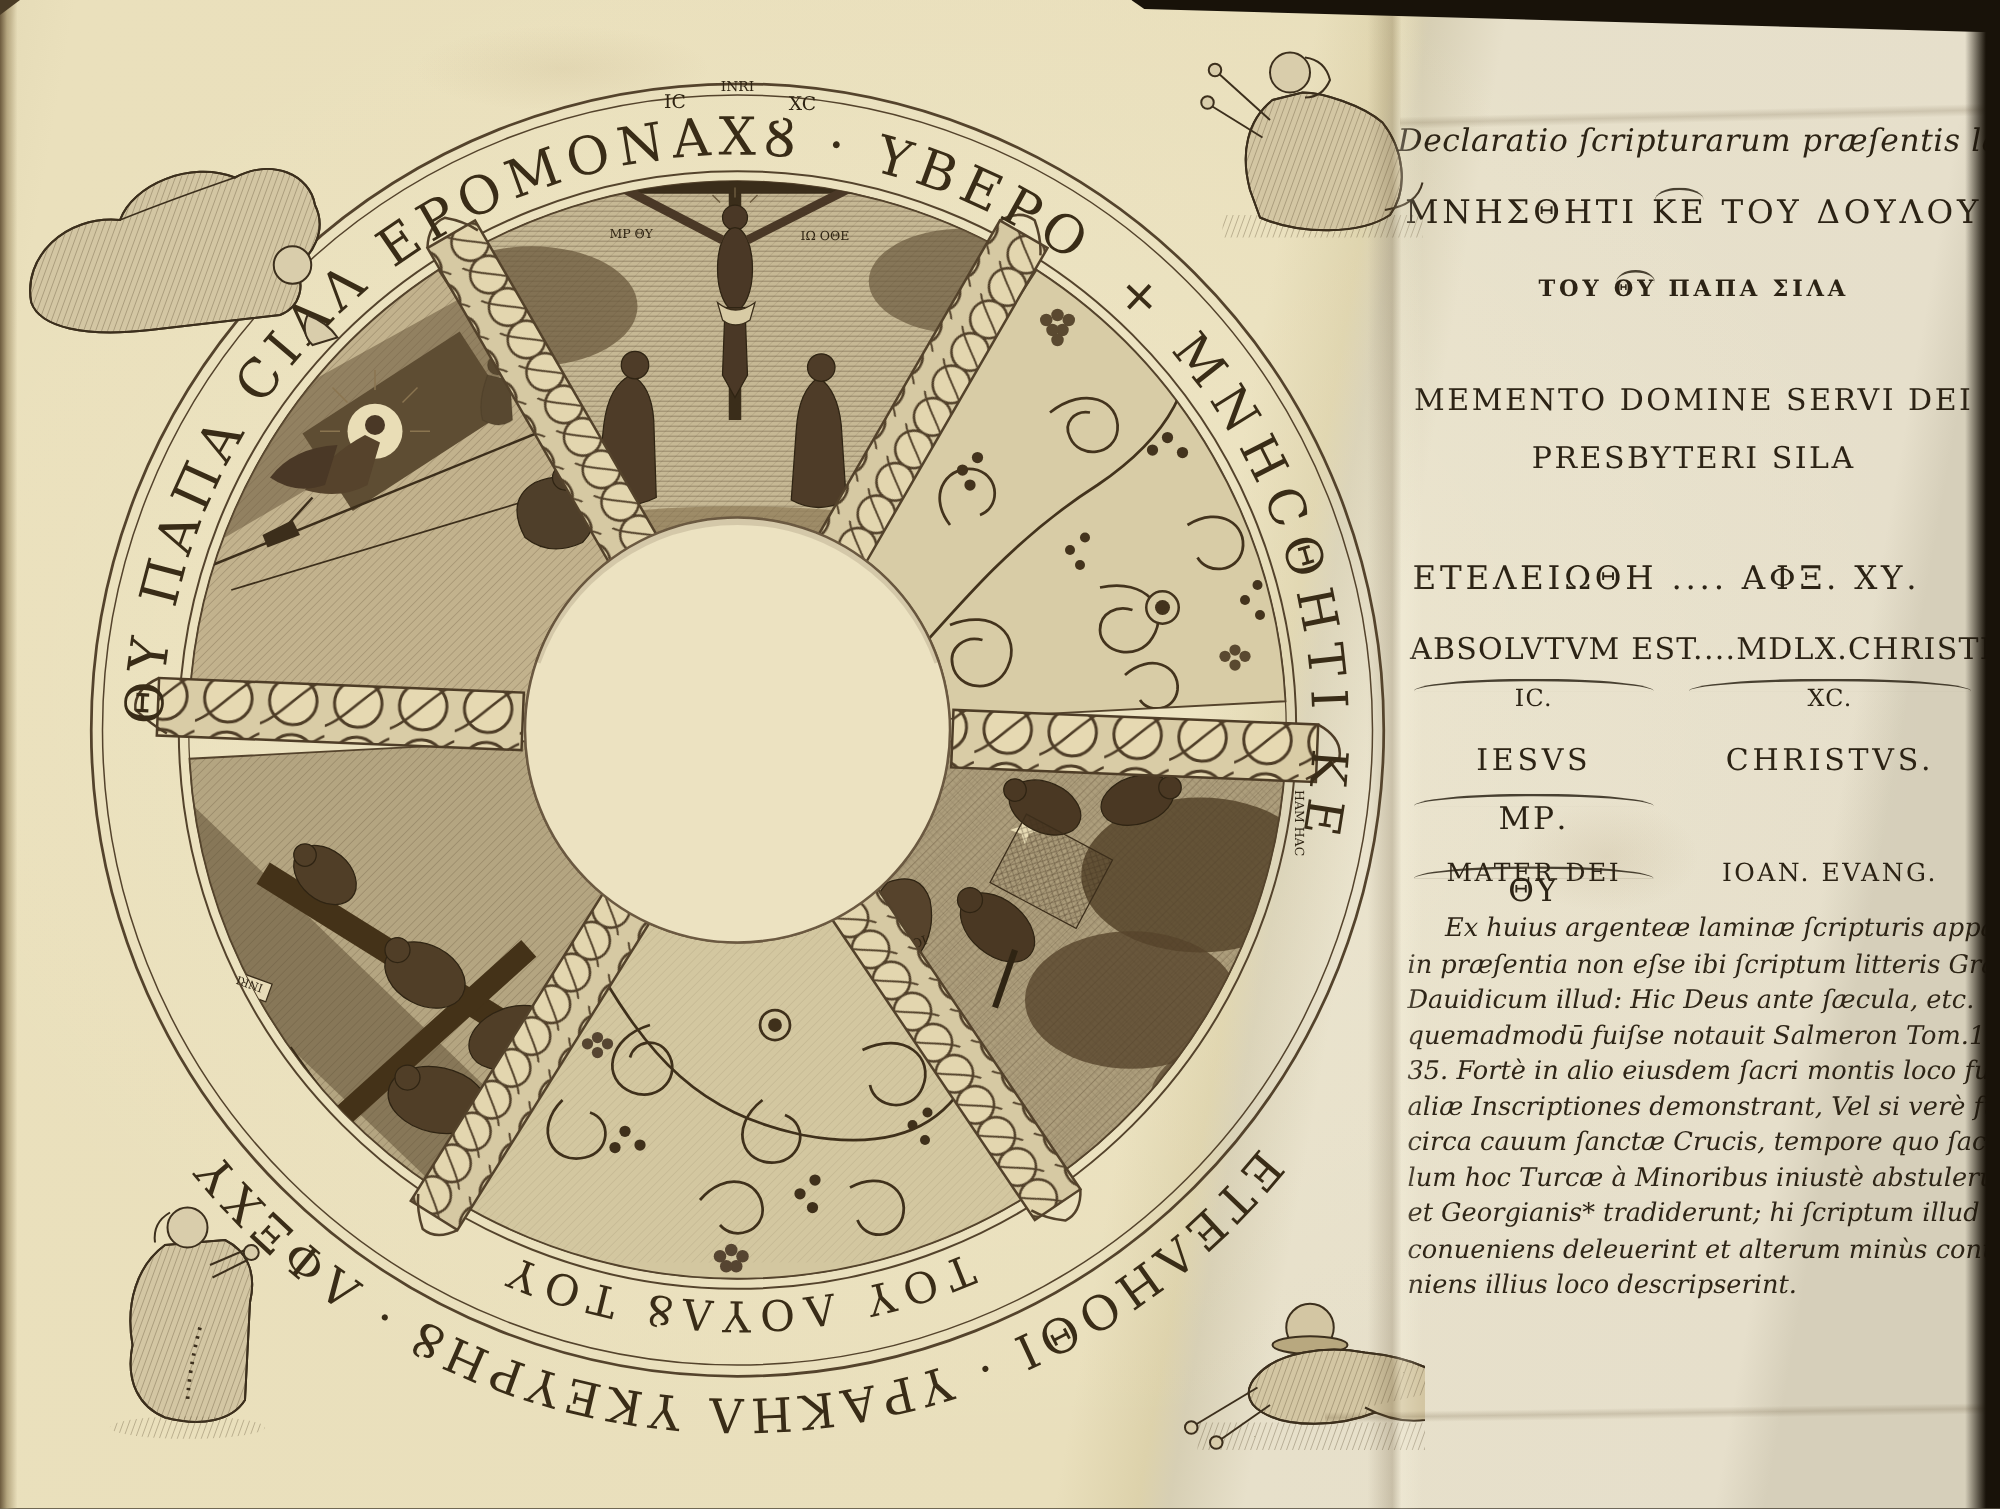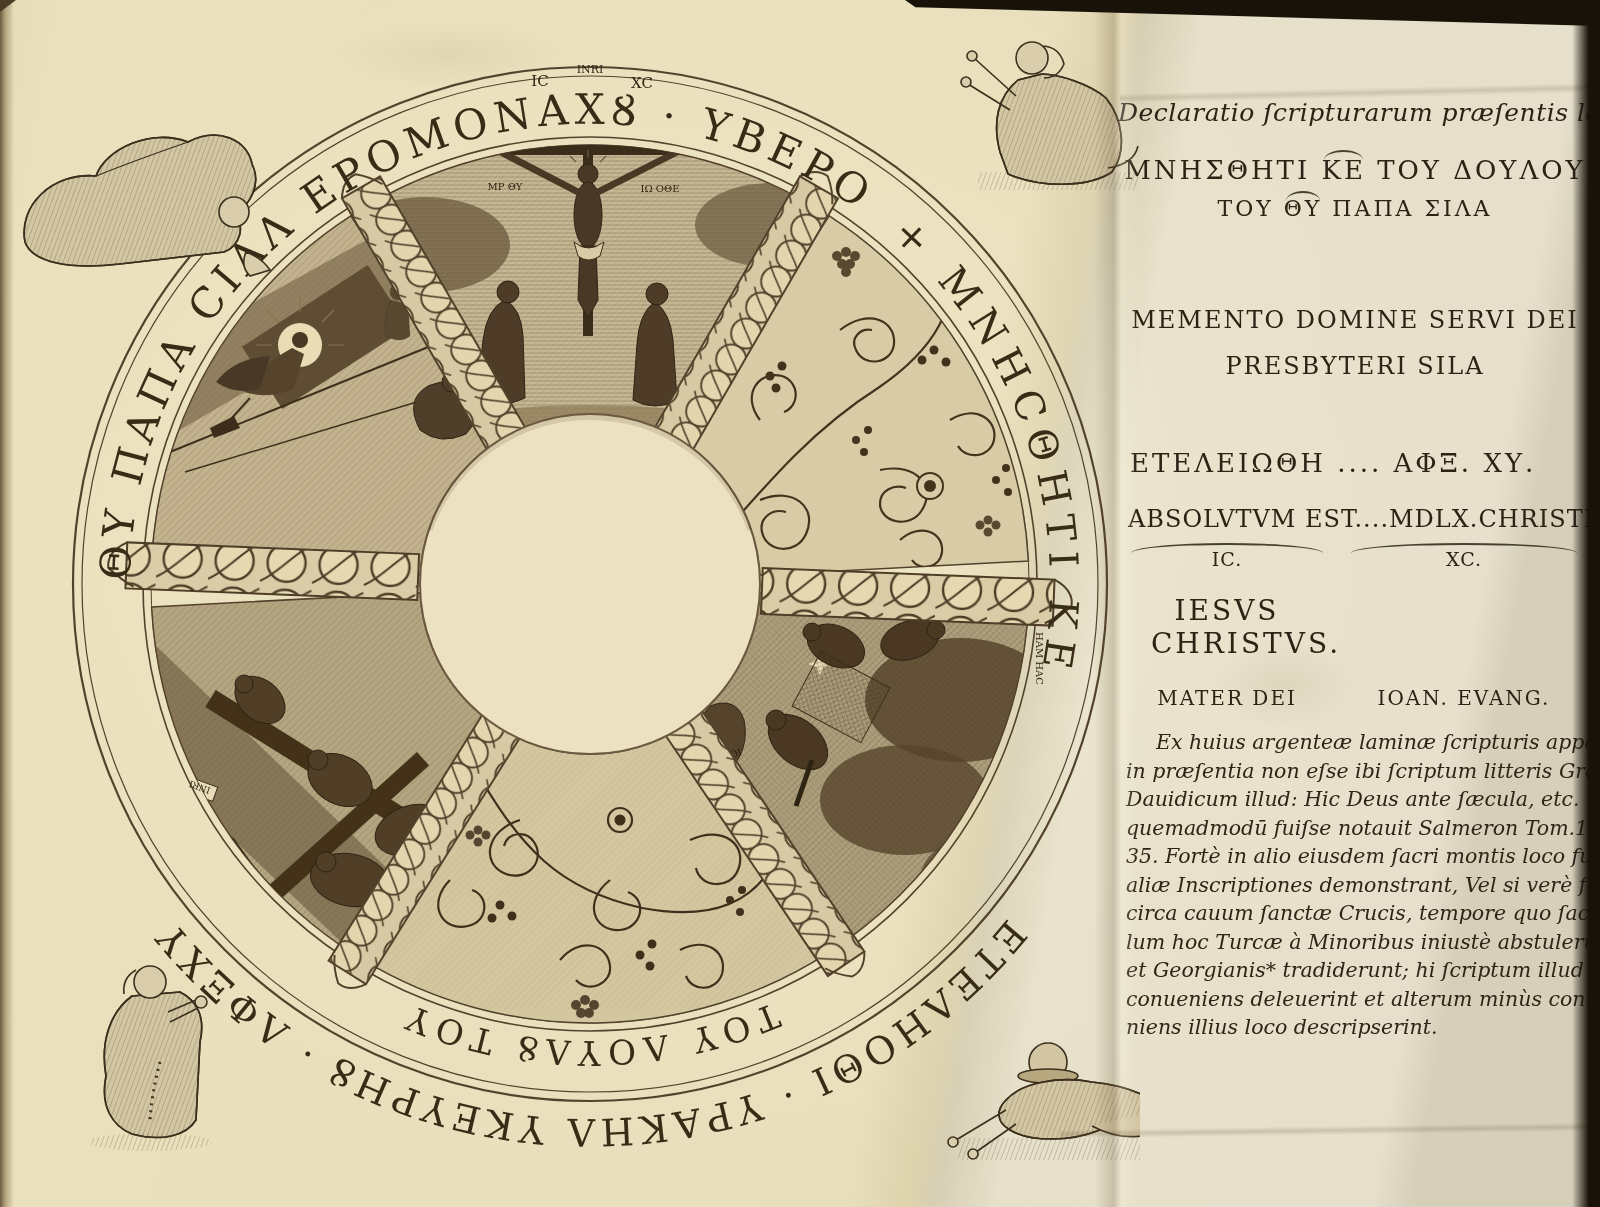--- a/index.html
+++ b/index.html
@@ -25,33 +25,33 @@
   .edge.top-dark{left:905px;top:0;width:695px;height:26px;background:#181209;clip-path:polygon(0 0,100% 0,100% 100%,1.5% 28%);}
   .edge.right-dark{left:1572px;top:0;width:28px;height:1207px;background:linear-gradient(90deg,rgba(24,18,9,0),#181209 60%);}
   .edge.tl-nick{left:0;top:0;width:16px;height:12px;background:#4a3c26;clip-path:polygon(0 0,100% 0,0 100%);}
 
   
   .rp{position:absolute;left:1118px;top:0;width:474px;height:1207px;color:#2c2315;}
   .rp .line{position:absolute;left:0;width:100%;text-align:center;white-space:nowrap;}
   .rp .caps{letter-spacing:2px;}
   .heading{top:98px;font-size:25px;font-style:italic;letter-spacing:.5px;}
   .g1{top:155px;font-size:26px;letter-spacing:3px;}
-  .g2{top:196px;font-size:22px;letter-spacing:3px;}
+  .g2{top:221px;font-size:18px;letter-spacing:3px;font-weight:bold;}
   .g3{top:268px;font-size:26px;letter-spacing:3px;}
   .m1{top:306px;font-size:24px;letter-spacing:2px;}
   .m2{top:352px;font-size:24px;letter-spacing:3px;}
   .m3{top:397px;font-size:24px;letter-spacing:2px;}
   .e1{top:448px;font-size:26px;letter-spacing:3px;text-align:left!important;padding-left:12px;}
   .e2{top:505px;font-size:24px;letter-spacing:1px;text-align:left!important;padding-left:10px;}
   .duo{position:absolute;left:0;width:100%;display:flex;}
   .duo span{display:block;white-space:nowrap;}
   .duo .c1{width:46%;text-align:center;}
   .duo .c2{width:54%;text-align:center;}
   .r1{top:548px;font-size:19px;letter-spacing:1px;}
-  .r2{top:594px;font-size:28px;letter-spacing:3px;flex-direction:column;}
+  .r2{top:594px;font-size:24px;letter-spacing:3px;}
   .r3{top:640px;font-size:25px;letter-spacing:2px;}
   .r4{top:686px;font-size:20px;letter-spacing:2px;}
   .ov{position:relative;display:inline-block;}
   .ov::before{content:"";position:absolute;left:6%;right:6%;top:-5px;height:8px;
     border-top:2px solid rgba(44,35,21,.85);border-radius:50% 50% 0 0/100% 100% 0 0;}
   .commentary{position:absolute;left:8px;top:728px;width:460px;font-style:italic;font-size:20.5px;line-height:28.5px;color:#2e2517;}
   .commentary .cl{white-space:nowrap;}
   .commentary .cl.first{padding-left:30px;}
 
   svg text{user-select:none;}
@@ -478,20 +478,21 @@
         </span>
       <span class="c2">
           <span class="ov">XC.</span>
         </span>
     </div>
     <div class="duo r2">
       <span class="c1">IESVS</span>
       <span class="c2">CHRISTVS.</span>
     </div>
     <div class="duo r3">
+      <span class="c1"><span class="ov">ΜΡ.</span>&nbsp;&nbsp;<span class="ov">ΘΥ</span></span>
     </div>
     <div class="duo r4">
       <span class="c1">MATER DEI</span>
       <span class="c2">IOAN. EVANG.</span>
     </div>
 
     <div class="commentary">
       <div class="cl first">Ex huius argenteæ laminæ ſcripturis apparet,</div>
       <div class="cl">in præſentia non eſse ibi ſcriptum litteris Græcis</div>
       <div class="cl">Dauidicum illud: Hic Deus ante ſæcula, etc.</div>

